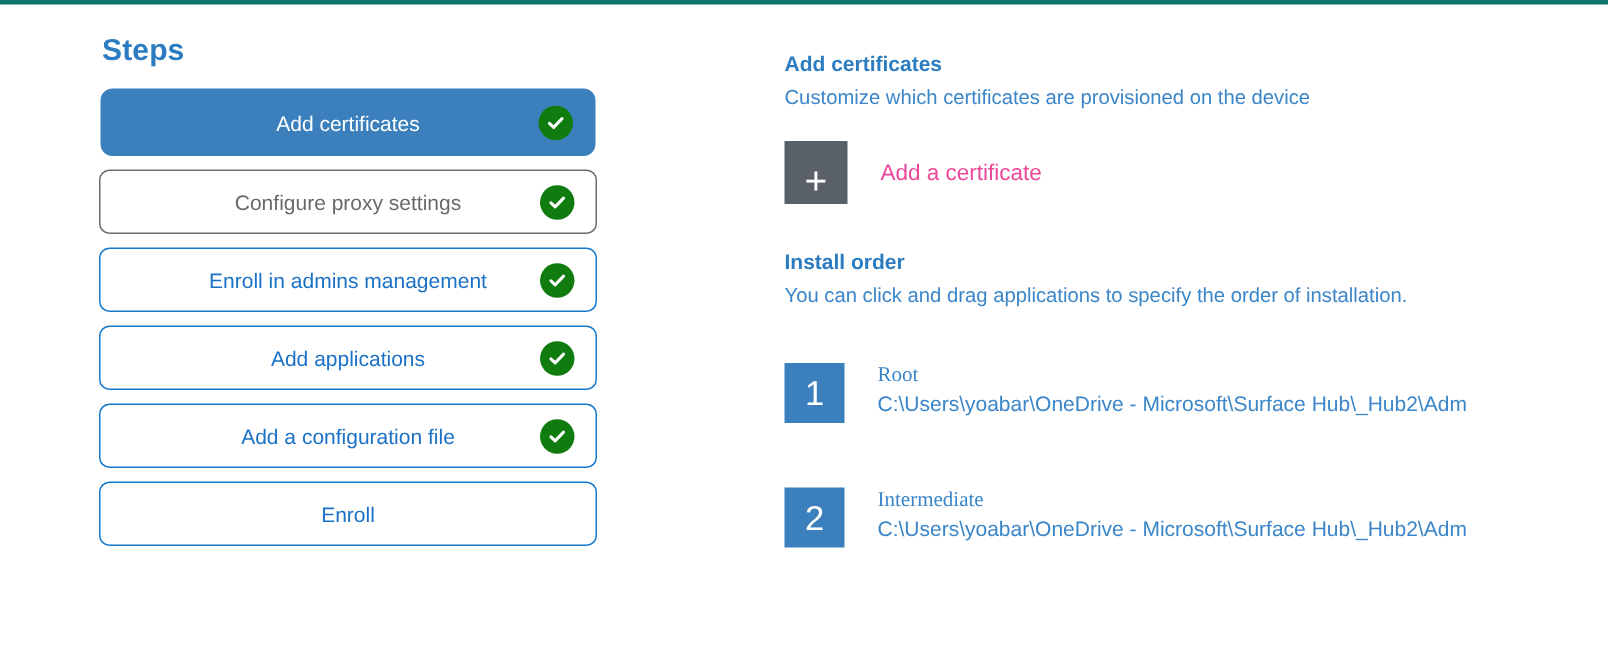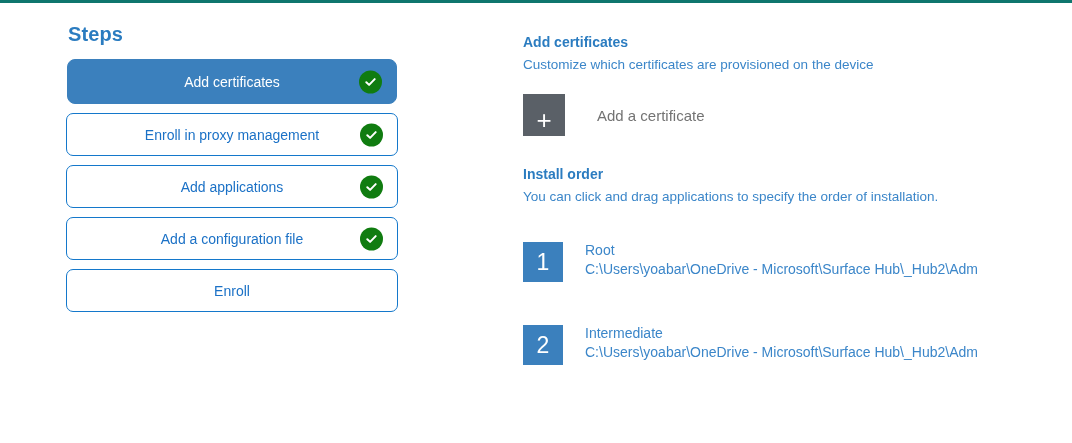--- a/index.html
+++ b/index.html
@@ -117,22 +117,22 @@
     left: 0;
     right: 0;
     bottom: 3px;
     text-align: center;
     color: #ffffff;
     font-size: 26px;
     line-height: 26px;
     font-weight: 300;
   }
   .add-cert-label {
-    margin-left: 32px;
-    color: #737373;
+    margin-left: 22px;
+    color: #ec4899;
     font-size: 15px;
     cursor: pointer;
     text-align: center;
   }
 
   .install-block { margin-top: 29px; }
 
   .order-list { margin-top: 34px; }
   .order-item {
     display: flex;
@@ -155,20 +155,21 @@
   }
   .order-text {
     margin-left: 22px;
     line-height: 19px;
     padding-top: 1px;
   }
   .order-name {
     color: #3b86c9;
     font-size: 14px;
     display: block;
+    font-family: Liberation Serif, serif;
   }
   .order-path {
     color: #3b86c9;
     font-size: 14px;
     display: block;
   }
 </style>
 </head>
 <body>
 
@@ -179,24 +180,32 @@
 
     <div class="step-btn active">
       <span class="step-label">Add certificates</span>
       <span class="check">
         <svg width="13" height="13" viewBox="0 0 13 13" aria-hidden="true">
             <path d="M2.3 6.7 L5.1 9.4 L10.7 3.6" fill="none" stroke="#ffffff" stroke-width="2" stroke-linecap="round" stroke-linejoin="round"></path>
           </svg>
       </span>
     </div>
 
-
-
-    <div class="step-btn">
-      <span class="step-label">Enroll in proxy management</span>
+    <div class="step-btn muted">
+      <span class="step-label">Configure proxy settings</span>
+      <span class="check">
+        <svg width="13" height="13" viewBox="0 0 13 13" aria-hidden="true">
+            <path d="M2.3 6.7 L5.1 9.4 L10.7 3.6" fill="none" stroke="#ffffff" stroke-width="2" stroke-linecap="round" stroke-linejoin="round"></path>
+          </svg>
+      </span>
+    </div>
+
+
+    <div class="step-btn">
+      <span class="step-label">Enroll in admins management</span>
       <span class="check">
         <svg width="13" height="13" viewBox="0 0 13 13" aria-hidden="true">
             <path d="M2.3 6.7 L5.1 9.4 L10.7 3.6" fill="none" stroke="#ffffff" stroke-width="2" stroke-linecap="round" stroke-linejoin="round"></path>
           </svg>
       </span>
     </div>
 
     <div class="step-btn">
       <span class="step-label">Add applications</span>
       <span class="check">

